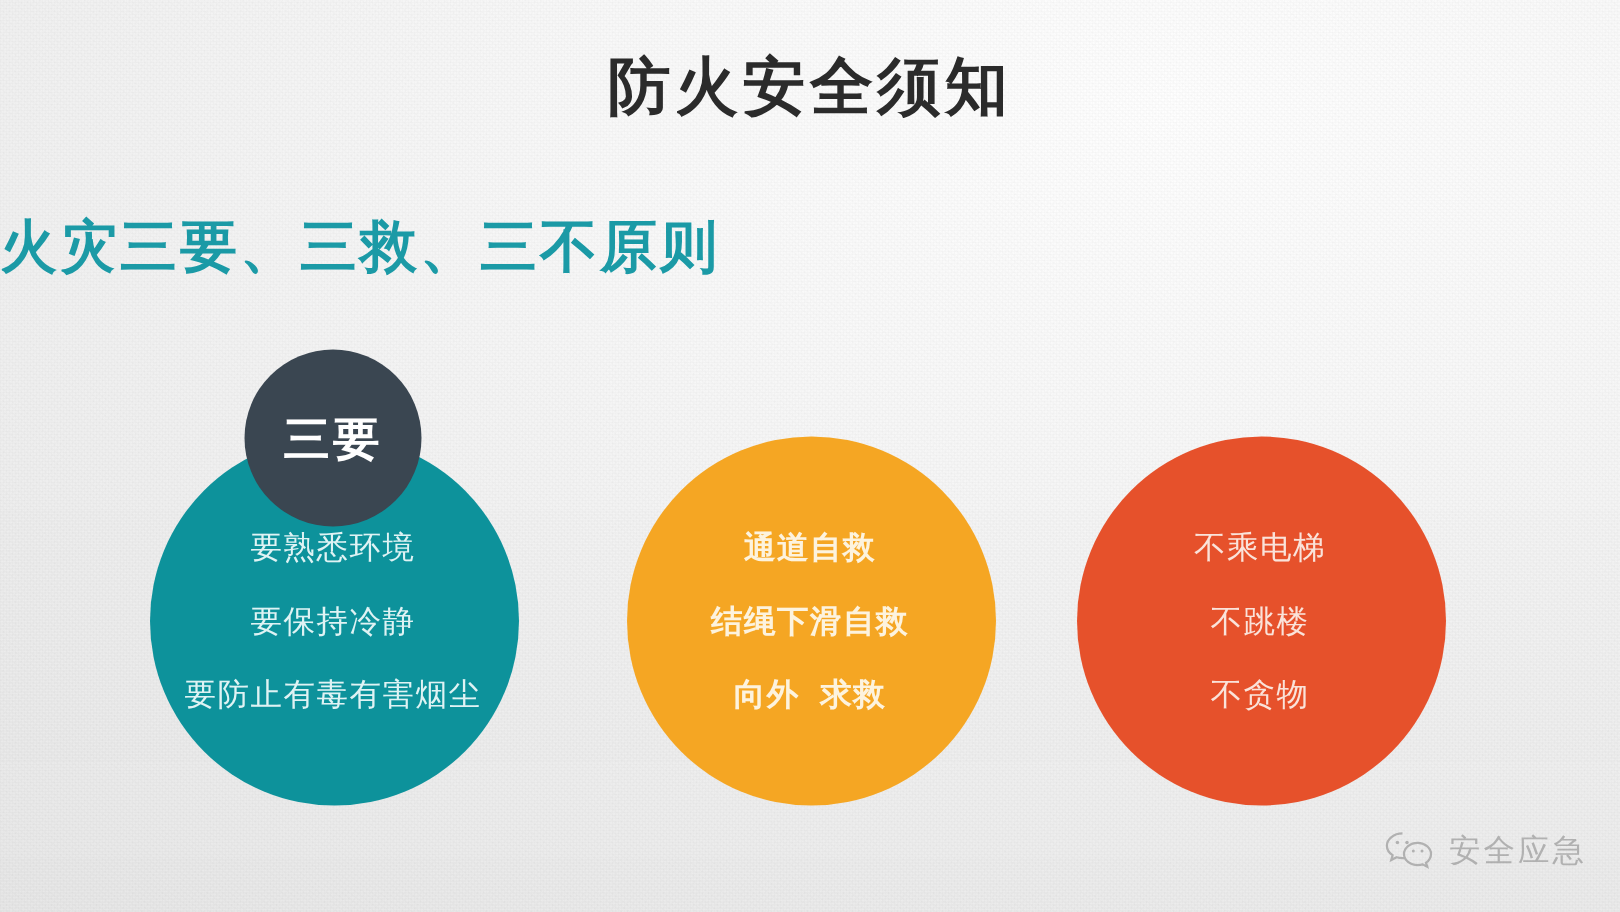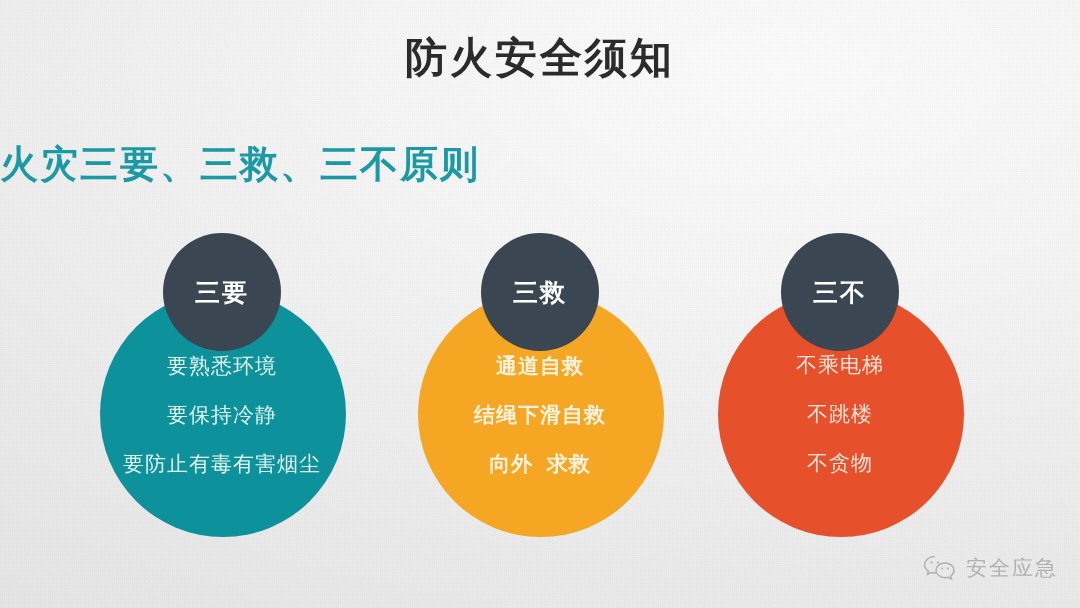--- a/index.html
+++ b/index.html
@@ -67,42 +67,42 @@
     position:absolute;
     left:91px; top:0;
     width:118px; height:118px;
     border-radius:50%;
     background:#3a4651;
     display:flex; align-items:center; justify-content:center;
     z-index:3;
   }
   .badge-label {
     color:#ffffff;
-    font-size:25px; font-weight:bold;
+    font-size:31px; font-weight:bold;
     letter-spacing:2px;
     line-height:1;
   }
 
   .lines {
     position:absolute;
     left:0; top:122px; width:300px;
     z-index:2;
     text-align:center;
   }
   .line {
     font-size:21px;
     line-height:1;
     margin-bottom:28px;
     letter-spacing:1px;
     white-space:pre;
   }
   .line:last-child { margin-bottom:13px; }
   .t-teal  { color:#dff3f4; }
   .t-amber { color:#fdf3de;font-weight:bold; }
-  .t-red   { color:#fae3da;font-family:Liberation Serif, serif; }
+  .t-red   { color:#fae3da; }
 
   
   #watermark {
     position:absolute;
     right:22px; bottom:22px;
     display:flex; align-items:flex-start; gap:9px;
     opacity:.5;
   }
   #watermark .wm-text {
     font-size:21px;
@@ -127,35 +127,29 @@
     </div>
     <div class="lines">
       <div class="line t-teal">要熟悉环境</div>
       <div class="line t-teal">要保持冷静</div>
       <div class="line t-teal">要防止有毒有害烟尘</div>
     </div>
   </div>
 
   <div class="group" id="group-1">
     <div class="big-circle c-amber"></div>
-    <div class="badge">
-      <span class="badge-label">三救</span>
-    </div>
     <div class="lines">
       <div class="line t-amber">通道自救</div>
       <div class="line t-amber">结绳下滑自救</div>
       <div class="line t-amber">向外  求救</div>
     </div>
   </div>
 
   <div class="group" id="group-2">
     <div class="big-circle c-red"></div>
-    <div class="badge">
-      <span class="badge-label">三不</span>
-    </div>
     <div class="lines">
       <div class="line t-red">不乘电梯</div>
       <div class="line t-red">不跳楼</div>
       <div class="line t-red">不贪物</div>
     </div>
   </div>
 
   <div id="watermark">
     <span>
       <svg width="34" height="28" viewBox="0 0 34 28" aria-hidden="true">

